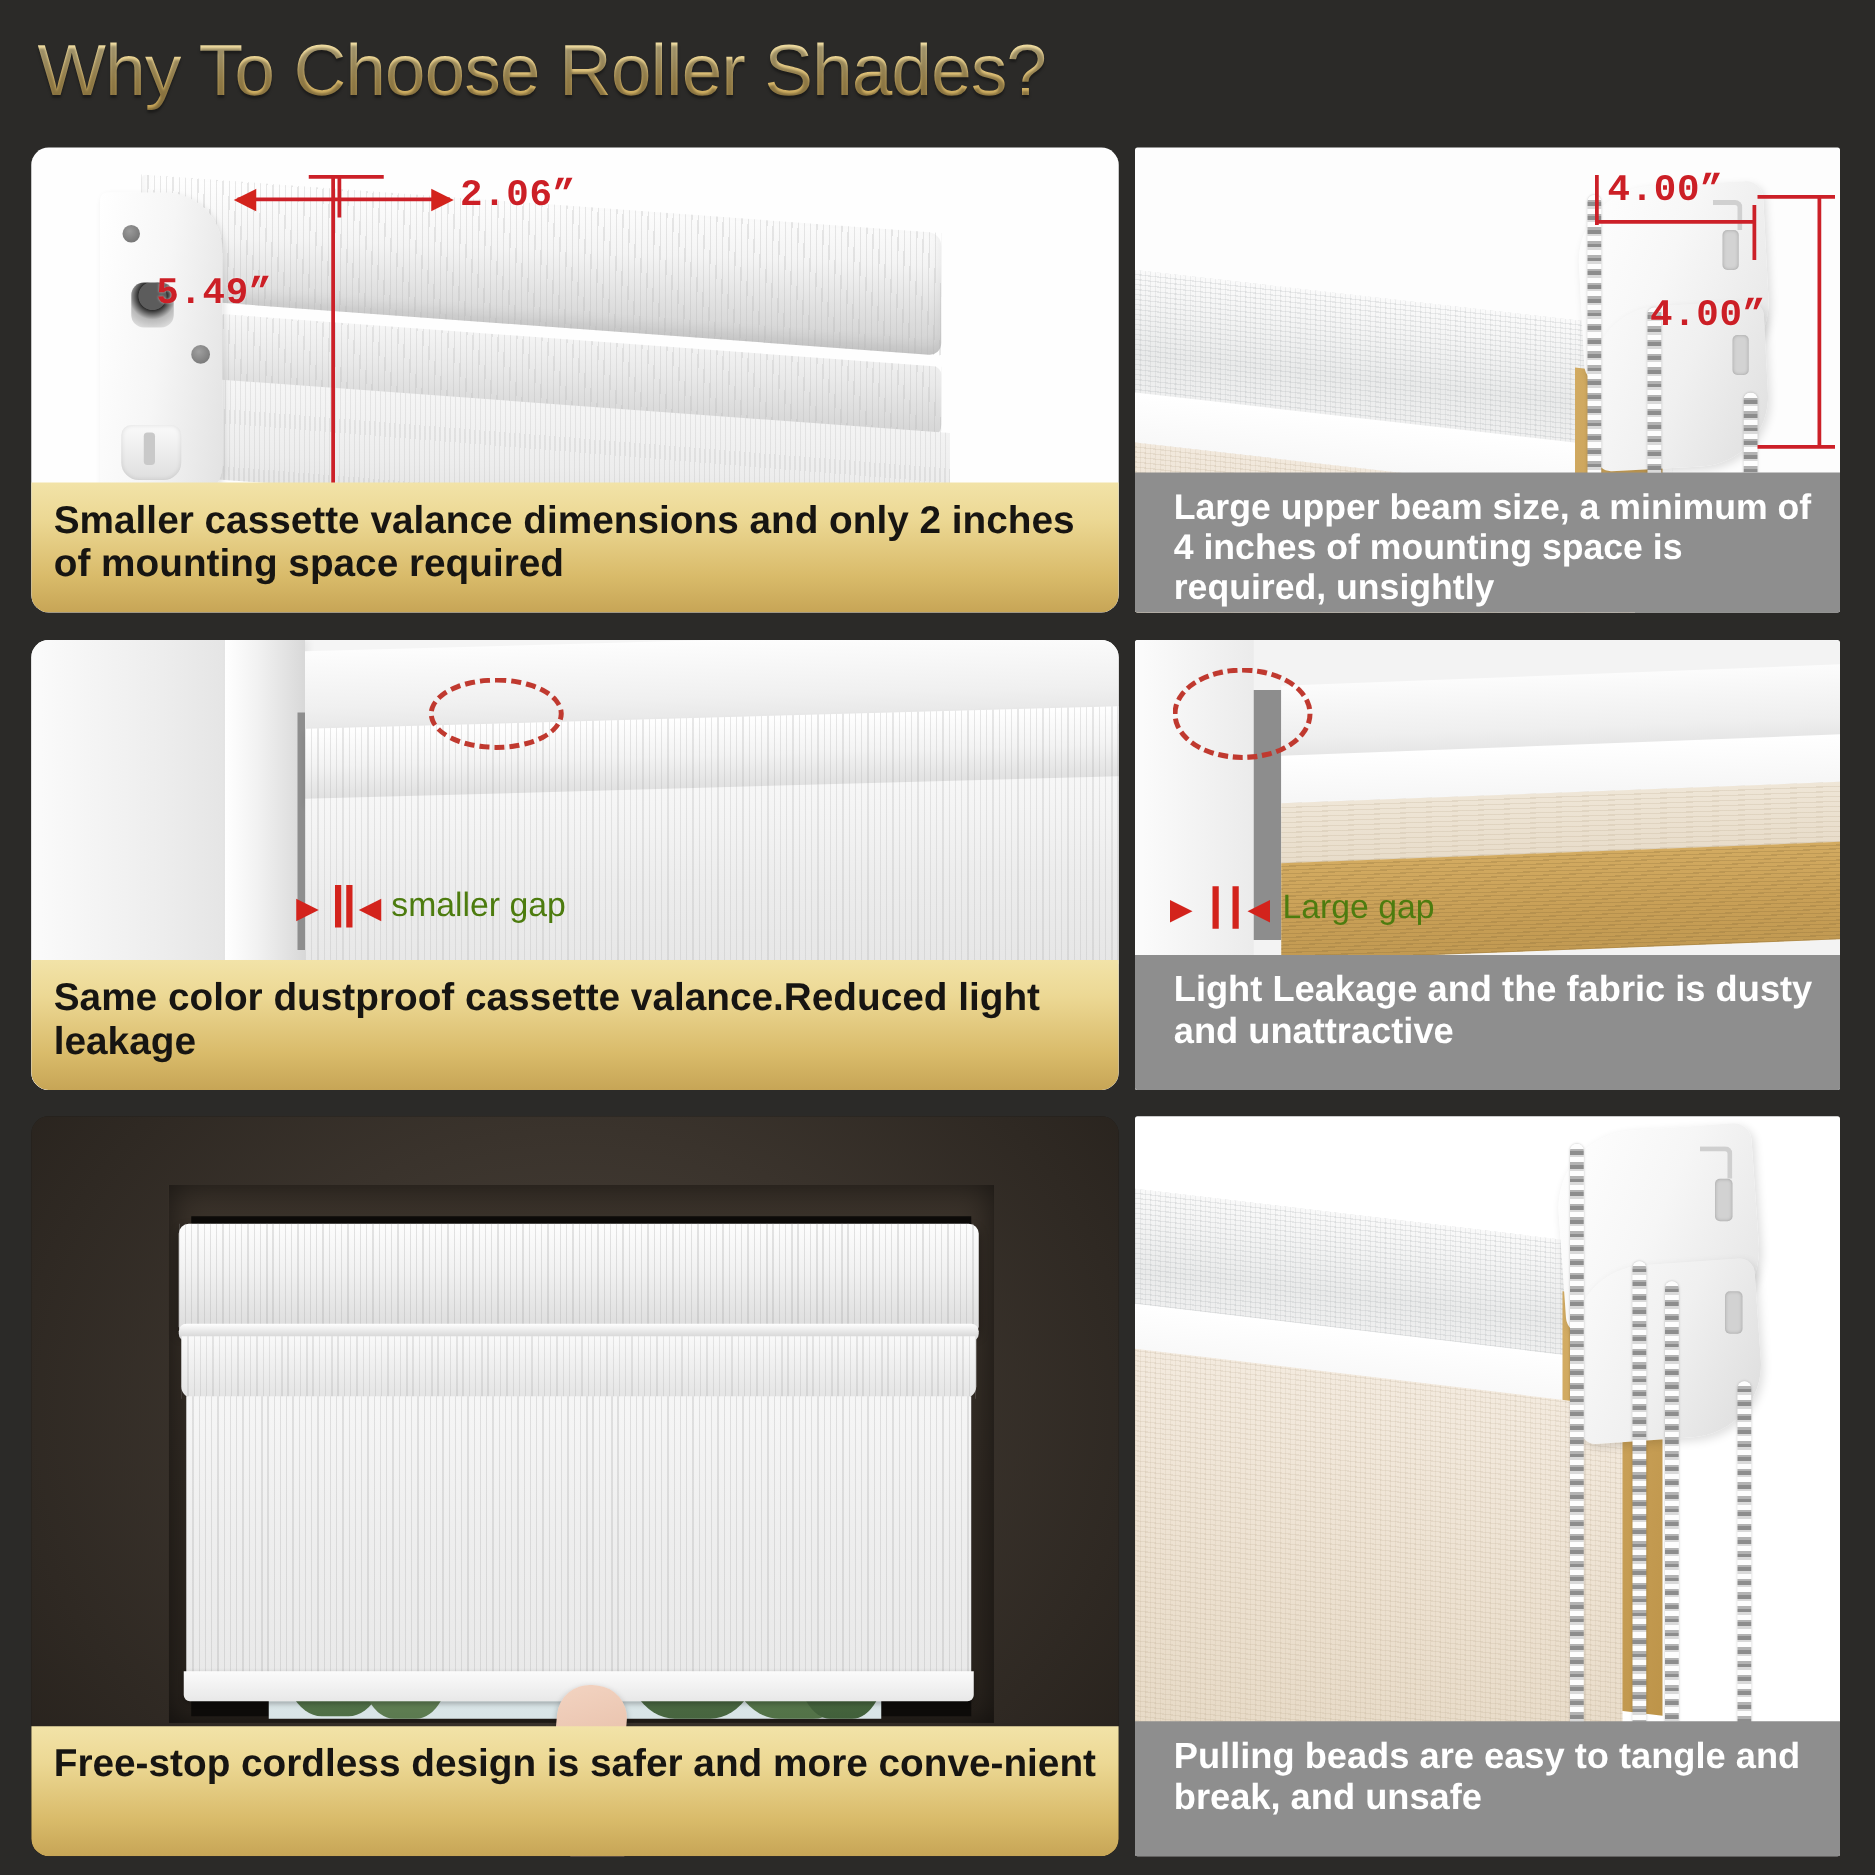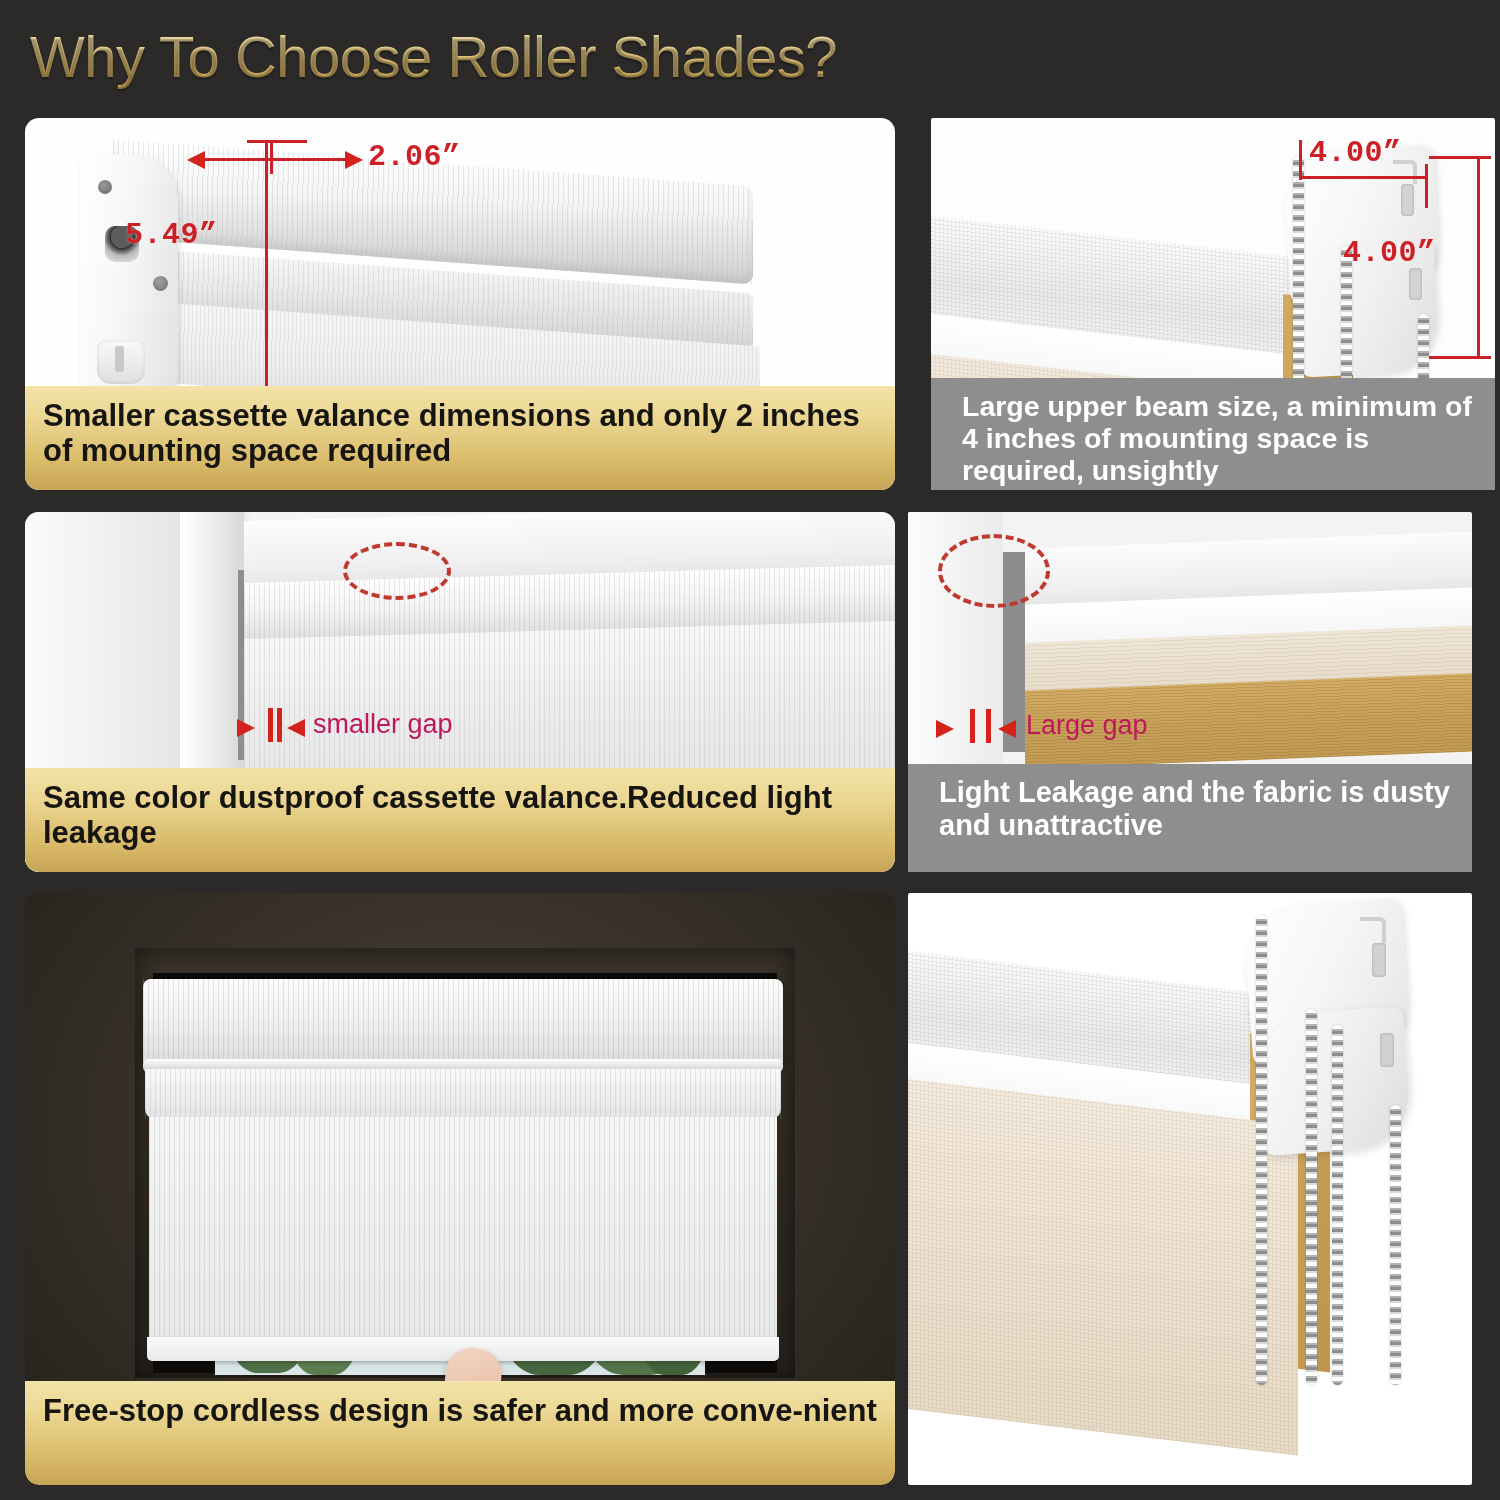--- a/index.html
+++ b/index.html
@@ -77,21 +77,21 @@
     border: 4px dashed #c0392f;
     border-radius: 50%;
   }
   .arrow-l, .arrow-r {
     position: absolute; width: 0; height: 0; z-index: 5;
     border-top: 9px solid transparent; border-bottom: 9px solid transparent;
   }
   .arrow-r { border-left: 18px solid #d3231c; }
   .arrow-l { border-right: 18px solid #d3231c; }
   .gapbar { position: absolute; width: 5px; background: #d3231c; z-index: 5; }
-  .gaplabel { position: absolute; color: #be185d; font-size: 27px; font-weight: normal; z-index: 5; white-space: nowrap; }
+  .gaplabel { position: absolute; color: #4d7c0f; font-size: 27px; font-weight: normal; z-index: 5; white-space: nowrap; }
 
   
   .p1 { background: #fefefe; }
   .p1-valance {
     position: absolute; left: 88px; top: 45px; width: 640px; height: 98px;
     background: linear-gradient(178deg,#ffffff 0%,#f4f4f4 40%,#dcdcdc 78%,#cfcfcf 100%);
     transform: skewY(4.2deg);
     border-radius: 4px 10px 10px 4px;
     box-shadow: inset 0 -6px 10px rgba(0,0,0,.07);
   }
@@ -134,21 +134,21 @@
   .p1-screw2 { position:absolute; left:128px; top:158px; width:15px; height:15px; border-radius:50%;
     background: radial-gradient(circle at 40% 35%, #a0a0a0, #6e6e6e); }
   .p1-foot {
     position:absolute; left:72px; top:222px; width:48px; height:44px; border-radius:8px 8px 14px 14px;
     background: linear-gradient(180deg,#fafafa,#dfdfdf);
     box-shadow: inset 0 0 4px rgba(0,0,0,.12);
   }
   .p1-foot::after{ content:""; position:absolute; left:18px; top:6px; width:9px; height:26px; background:#c9c9c9; border-radius:3px;}
 
   
-  .p2 { background: #fdfdfd; margin-left: 23px; }
+  .p2 { background: #fdfdfd; }
   .p2-sheer {
     position:absolute; left:0; top:98px; width:430px; height:120px;
     background: linear-gradient(180deg,#fafafa,#e9eaea 55%,#f3f3f3 100%);
     transform: skewY(6.5deg); transform-origin: left top;
   }
   .p2-sheer::after{ content:""; position:absolute; inset:0;
     background: repeating-linear-gradient(0deg, rgba(160,165,168,.20) 0 1px, transparent 1px 4px),
                 repeating-linear-gradient(90deg, rgba(160,165,168,.16) 0 1px, transparent 1px 4px); }
   .p2-white {
     position:absolute; left:0; top:196px; width:430px; height:52px;
@@ -442,15 +442,16 @@
       <div class="p6-bracket"></div>
       <div class="p6-bracket2"></div>
       <div class="p6-slot" style="left:464px; top:50px;"></div>
       <div class="p6-slot" style="left:472px; top:140px;"></div>
       <div class="p6-hook" style="left:452px; top:24px;"></div>
       <div class="chain" style="left:348px; top:22px; height:470px;"></div>
       <div class="chain" style="left:398px; top:116px; height:376px;"></div>
       <div class="chain" style="left:424px; top:132px; height:360px;"></div>
       <div class="chain" style="left:482px; top:212px; height:280px;"></div>
     </div>
+    <div class="cap gray">Pulling beads are easy to tangle and break, and unsafe</div>
   </div>
 
 </div>
 
 </body></html>

